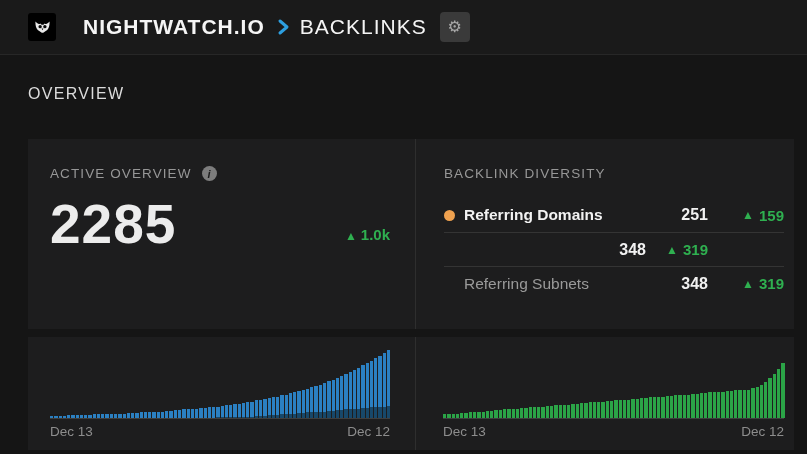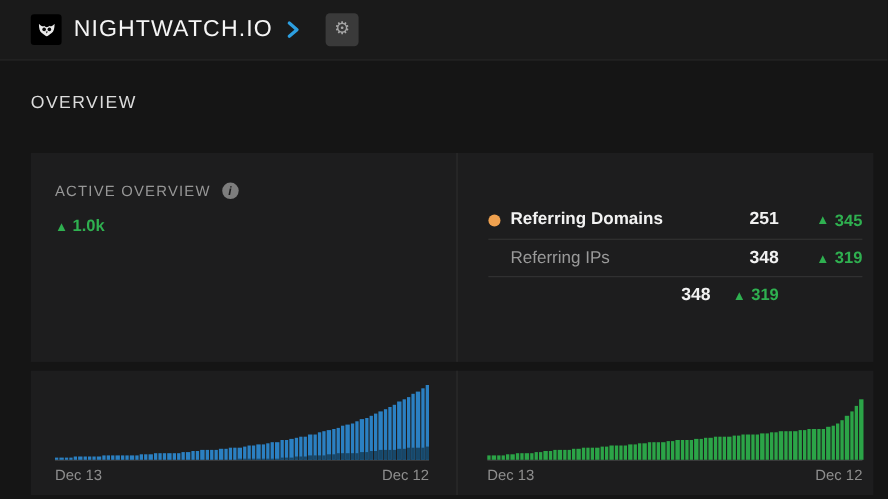--- a/index.html
+++ b/index.html
@@ -24,21 +24,21 @@
     height:55px; background:#1a1a1a;
     border-bottom:1px solid #272727;
     display:flex; align-items:center;
     padding-left:28px;
   }
   .logo-box{
     width:28px;height:28px;background:#000;border-radius:3px;
     display:flex;align-items:center;justify-content:center;cursor:pointer;
   }
   .brand{
-    margin-left:11px;font-size:21px;letter-spacing:1px;color:#f5f5f5;cursor:pointer;
+    margin-left:27px;font-size:21px;letter-spacing:1px;color:#f5f5f5;cursor:pointer;font-weight:bold;
   }
   .bc-chev{ margin:0 10px 0 12px; display:flex; align-items:center; }
   .section-name{ font-size:21px;letter-spacing:1px;color:#f5f5f5; }
   .gear-btn{
     margin-left:13px;width:30px;height:30px;border:none;border-radius:4px;
     background:#3a3a3a;color:#a6a6a6;font-size:16px;line-height:30px;
     cursor:pointer;display:flex;align-items:center;justify-content:center;
   }
   
   h1{
@@ -113,63 +113,68 @@
       <circle cx="15" cy="11" r="2.1" fill="#0a0a0a"></circle>
       <path d="M10.8 13.4 L13.2 13.4 L12 15.6 Z" fill="#0a0a0a"></path>
     </svg>
   </div>
   <div class="brand">NIGHTWATCH.IO</div>
   <span class="bc-chev">
     <svg width="13" height="20" viewBox="0 0 13 20">
         <polyline points="3,4 10,10 3,16" fill="none" stroke="#2d9fe0" stroke-width="3" stroke-linecap="round" stroke-linejoin="round"></polyline>
       </svg>
   </span>
+  <div class="section-name">BACKLINKS</div>
   <button class="gear-btn">
     <span>⚙</span>
   </button>
 </header>
 
 <main>
   <h1>OVERVIEW</h1>
 
   <section class="panel-row top">
     <div class="half-left ab-card">
       <div class="card-label-row">
         <span>ACTIVE OVERVIEW</span>
         <span class="info-dot">i</span>
       </div>
       <div class="big-row">
+        <span class="big-number">2285</span>
         <span class="change">
           <span class="tri">▲</span><span>1.0k</span>
         </span>
       </div>
     </div>
 
     <div class="half-right bd-card">
+      <div class="card-label-row">
+        <span>BACKLINK DIVERSITY</span>
+      </div>
       <div class="bd-rows">
         <div class="div-row hl">
           <span class="dot" id="domain-dot" style="background: rgb(239, 161, 79);"></span>
           <span class="row-label">Referring Domains</span>
           <span class="row-value">251</span>
           <span class="row-change">
             <span class="tri">▲</span>
-              <span>345</span>
+              <span>159</span>
           </span>
         </div>
         <div class="div-row">
           <span></span>
-          <span class="row-label">Referring IPs</span>
           <span class="row-value">348</span>
           <span class="row-change">
             <span class="tri">▲</span>
               <span>319</span>
           </span>
         </div>
         <div class="div-row">
           <span></span>
+          <span class="row-label">Referring Subnets</span>
           <span class="row-value">348</span>
           <span class="row-change">
             <span class="tri">▲</span>
               <span>319</span>
           </span>
         </div>
       </div>
     </div>
   </section>
 

